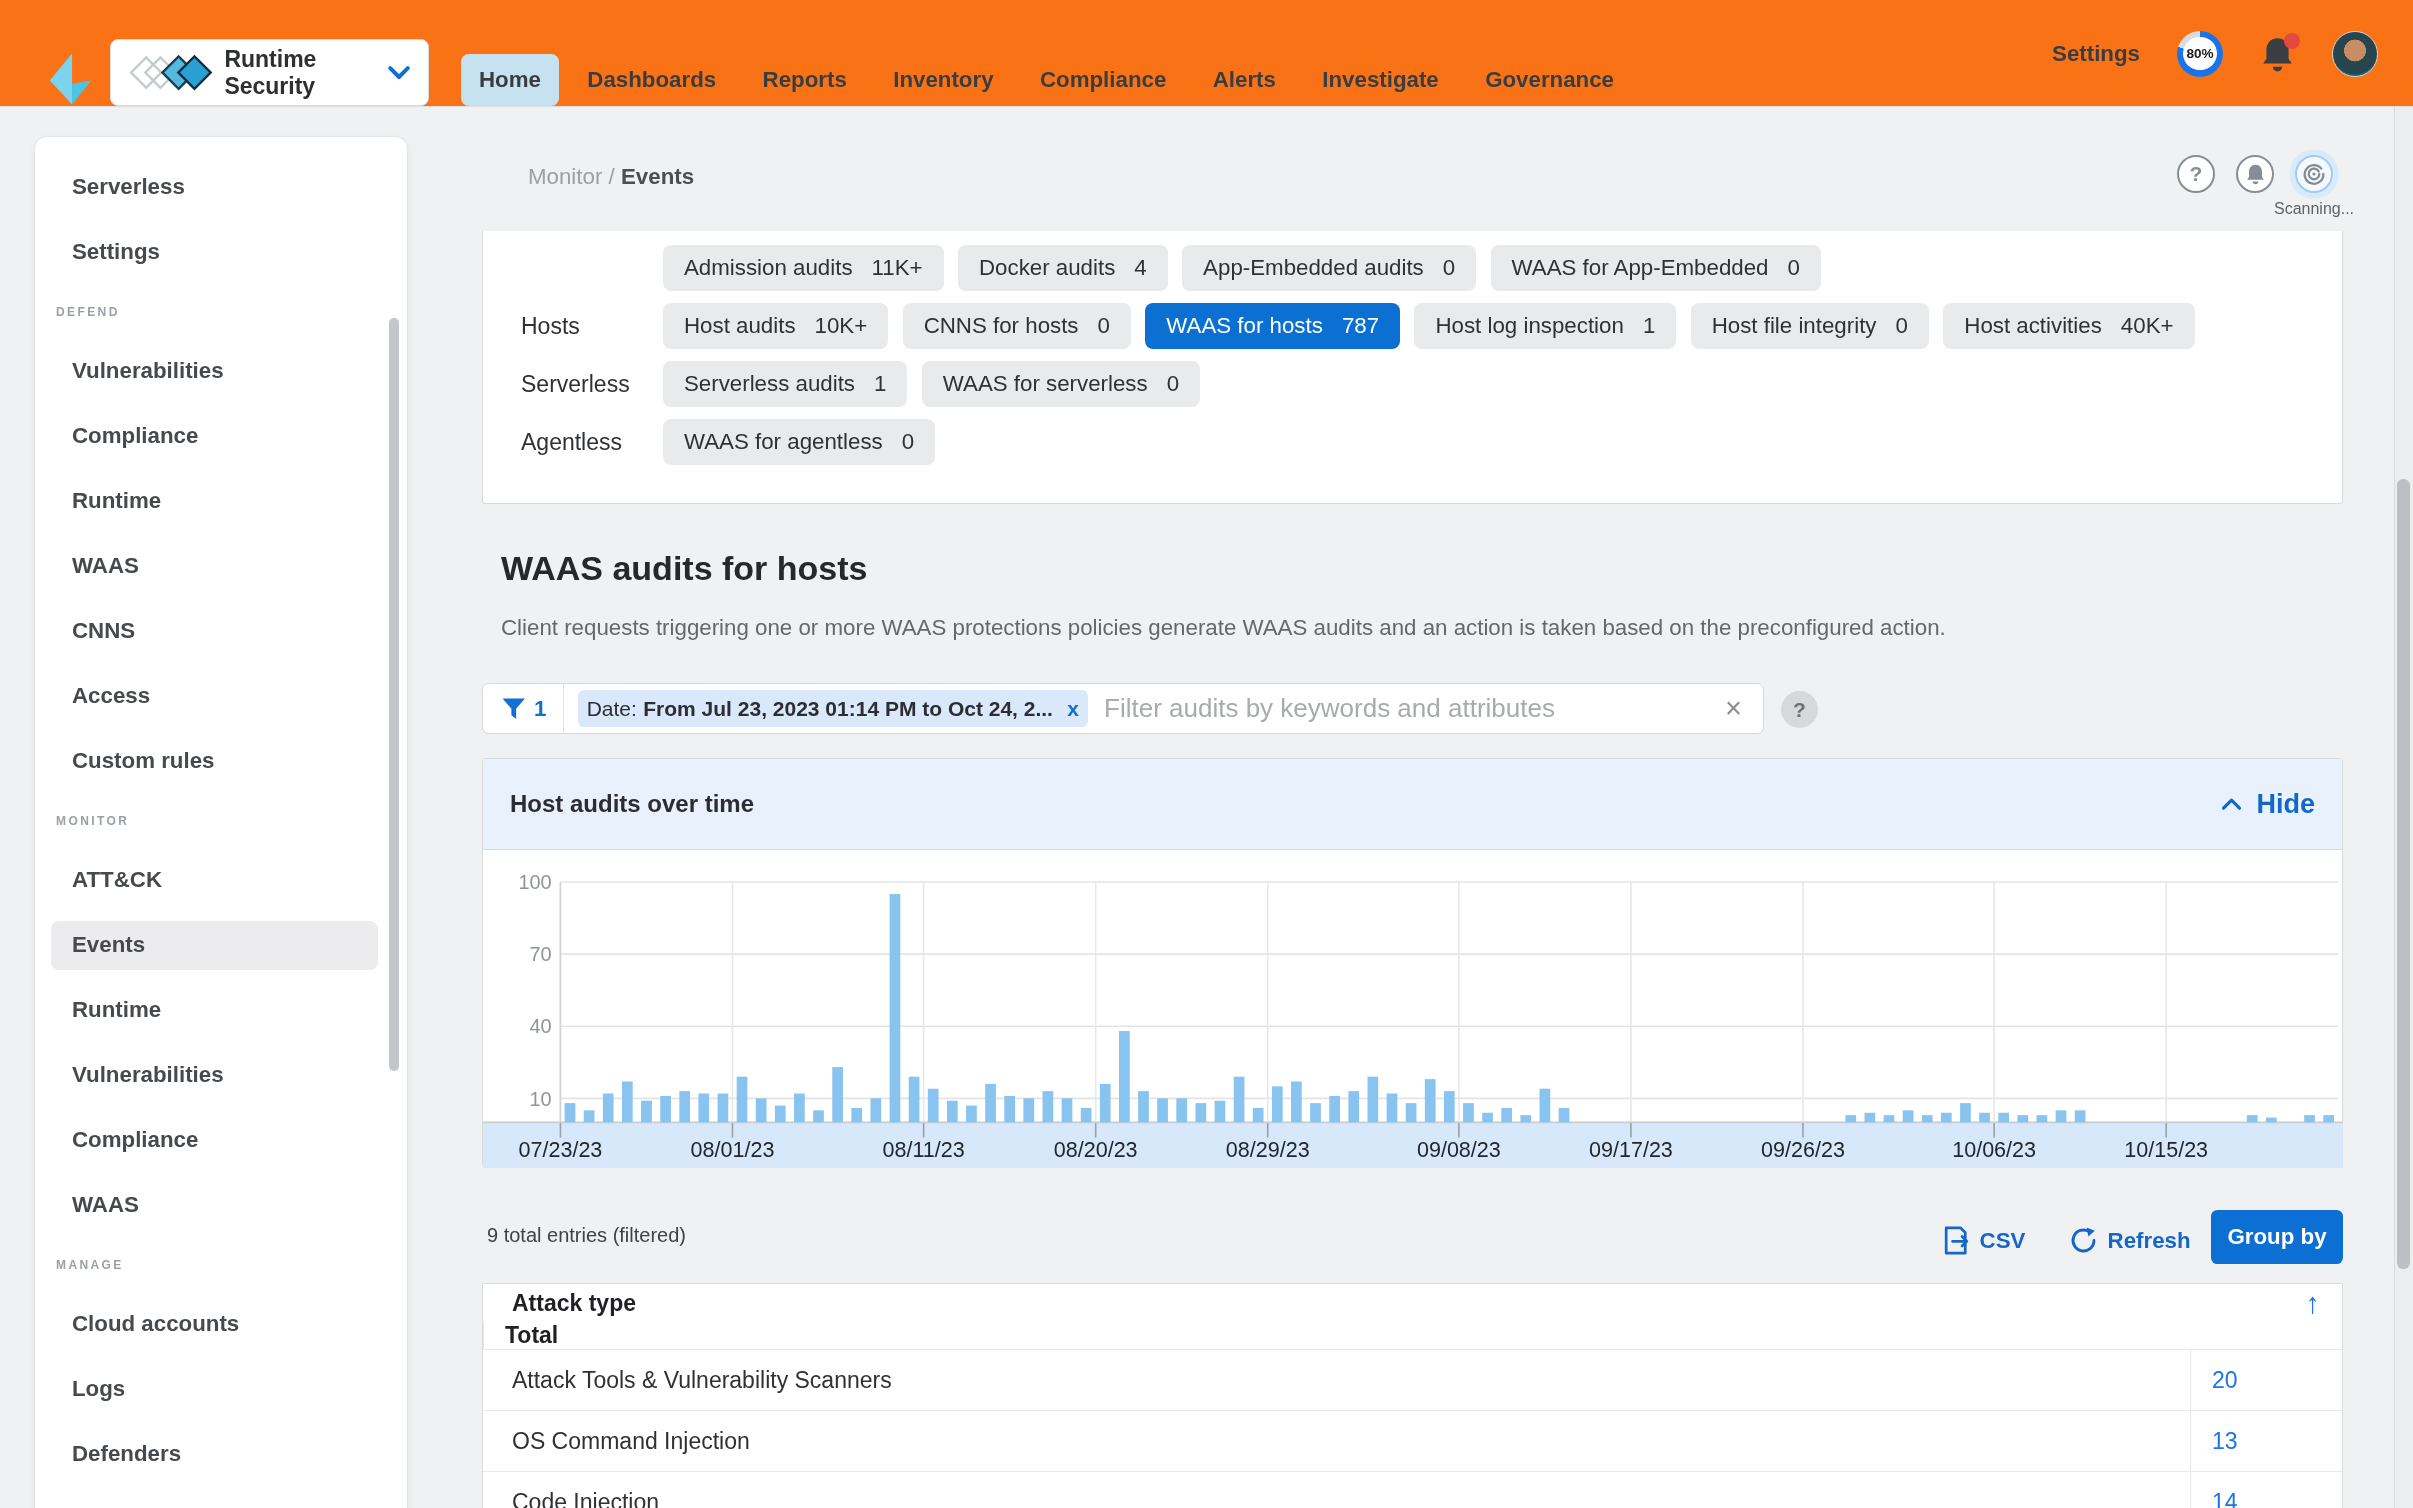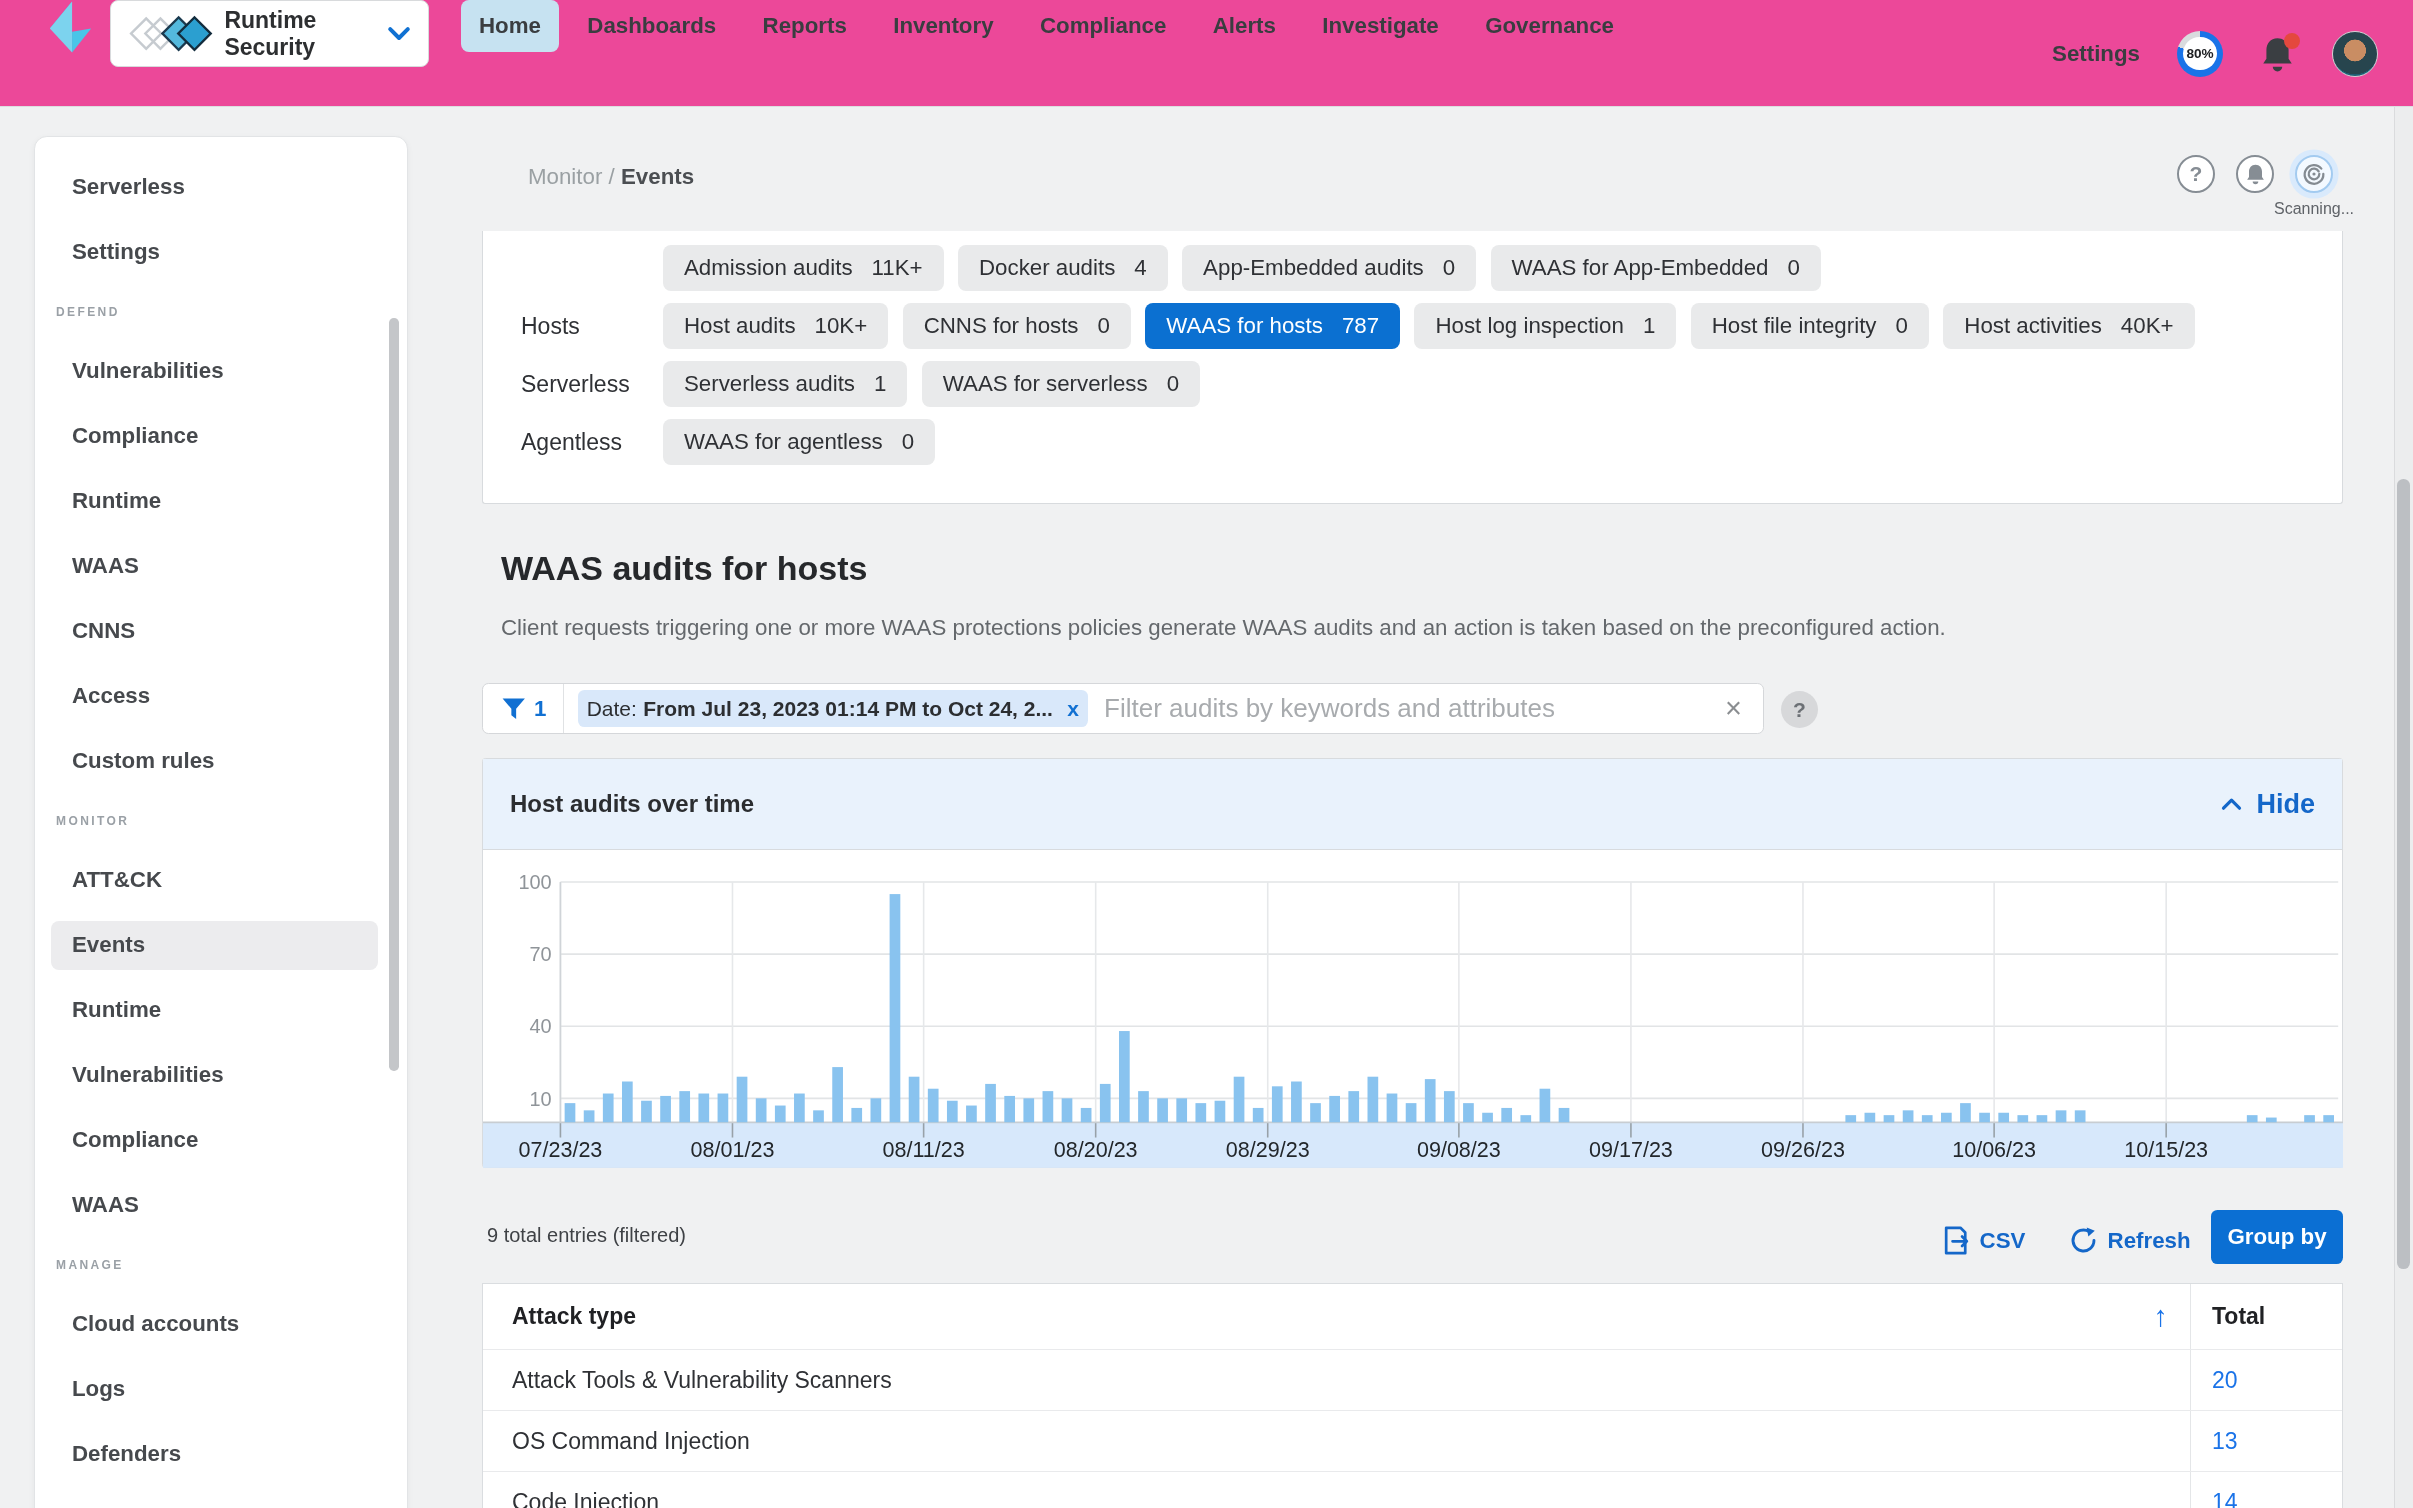--- a/index.html
+++ b/index.html
@@ -1,21 +1,21 @@
 <!DOCTYPE html>
 <html style="font-size:12.8px"><head>
 <meta charset="utf-8">
 <style>
   * { box-sizing: border-box; margin:0; padding:0; }
   html,body { width:2413px; height:1508px; overflow:hidden;
     font-family:"Liberation Sans", sans-serif; background:#f0f1f2; color:#3c4043; }
 
   
-  .navbar { position:absolute; inset:0 0 auto 0; height:107px; background:#ec4899;
-    border-bottom:0.8px solid #dcdee0; display:flex; align-items:flex-start; }
+  .navbar { position:absolute; inset:0 0 auto 0; height:107px; background:#f97316;
+    border-bottom:0.8px solid #dcdee0; display:flex; align-items:flex-end; }
   .logo { margin-left:45px; width:51px; height:54px; flex:0 0 auto; }
   .brand-box { margin-left:14.4px; width:319px; height:67px; border:0.8px solid #d8dadc; border-radius:8px;
     display:flex; align-items:center; padding:0 17.6px; background:#fff; cursor:pointer; }
   .brand-box .diamonds { width:89px; height:38px; flex:0 0 auto; }
   .brand-box .brand-label { font-size:23px; font-weight:700; color:#2d2f31; margin-left:6.4px; flex:1; }
   .brand-box .chev { width:24px; height:16px; }
   .nav-items { display:flex; align-items:center; gap:11.2px; margin-left:32px; }
   .nav-item { font-size:22.3px; font-weight:600; color:#3a3d40; padding:12.8px 17.6px; border-radius:8px; cursor:pointer; white-space:nowrap; }
   .nav-item.active { background:#c6e2f1; }
   .nav-right { position:absolute; right:35px; top:0; height:107px; display:flex; align-items:center; gap:37px; }
@@ -96,21 +96,21 @@
     color:#1467c9; font-size:22.3px; font-weight:600; cursor:pointer; }
   .csv-btn { left:1943px; } .refresh-btn { left:2069px; }
   .groupby-btn { position:absolute; left:2211px; top:1210px; width:132px; height:54px; background:#0b6fd3;
     border-radius:6.4px; color:#fff; font-size:22.3px; font-weight:600; display:flex; align-items:center;
     justify-content:center; cursor:pointer; border:none; }
 
   
   .table-panel { position:absolute; left:482px; top:1283px; width:1861px; height:226px; background:#fff;
     border:0.8px solid #dadde0; border-bottom:none; }
   .t-row { display:flex; height:61px; border-top:0.8px solid #e9eaec; }
-  .t-head { height:65px; border-top:none; }
+  .t-head { height:65px; border-top:none;flex-direction:column; }
   .t-col1 { flex:1; display:flex; align-items:center; padding-left:29px; font-size:23px; color:#2f3135; }
   .t-head .t-col1 { font-weight:700; color:#202124; }
   .t-col2 { width:152px; border-left:0.8px solid #e4e6e8; display:flex; align-items:center; padding-left:21px;
     font-size:23px; }
   .t-head .t-col2 { font-weight:700; color:#202124; }
   .t-link { color:#1a73e8; cursor:pointer; }
   .sort-arrow { margin-left:auto; margin-right:22.3px; color:#1a73e8; font-size:29px; font-weight:400; }
 
   
   .main-scrollbar { position:absolute; left:2394px; top:107px; width:19px; height:1401px;

